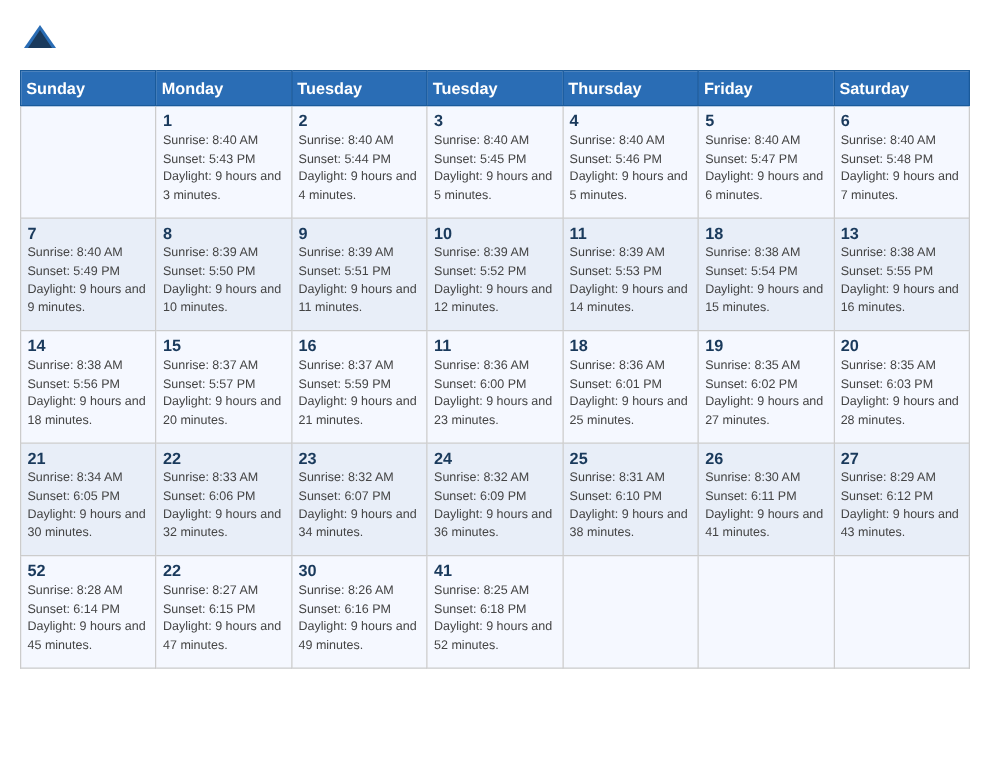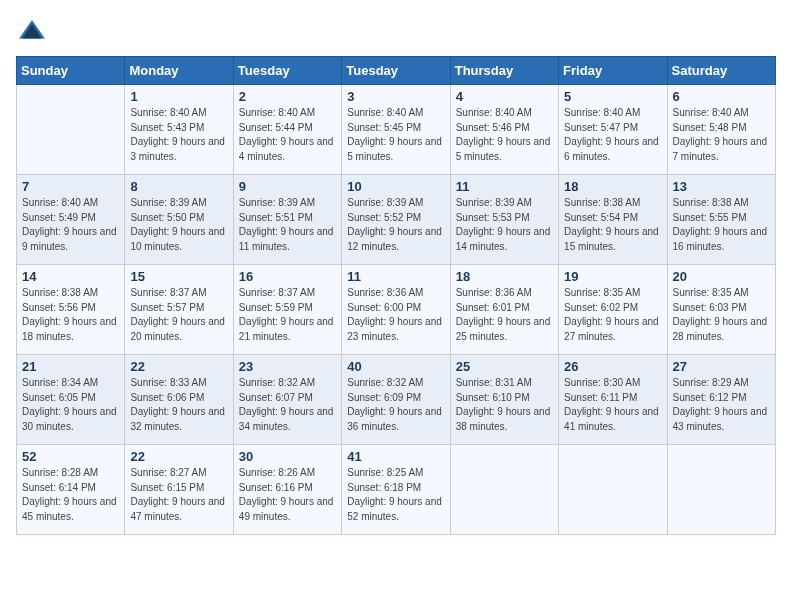--- a/index.html
+++ b/index.html
@@ -216,21 +216,21 @@
         </td>
         <td>
           <span class="day-num">22</span>
           <div class="day-detail">Sunrise: 8:33 AM<br>Sunset: 6:06 PM<br>Daylight: 9 hours and 32 minutes.</div>
         </td>
         <td>
           <span class="day-num">23</span>
           <div class="day-detail">Sunrise: 8:32 AM<br>Sunset: 6:07 PM<br>Daylight: 9 hours and 34 minutes.</div>
         </td>
         <td>
-          <span class="day-num">40</span>
+          <span class="day-num">24</span>
           <div class="day-detail">Sunrise: 8:32 AM<br>Sunset: 6:09 PM<br>Daylight: 9 hours and 36 minutes.</div>
         </td>
         <td>
           <span class="day-num">25</span>
           <div class="day-detail">Sunrise: 8:31 AM<br>Sunset: 6:10 PM<br>Daylight: 9 hours and 38 minutes.</div>
         </td>
         <td>
           <span class="day-num">26</span>
           <div class="day-detail">Sunrise: 8:30 AM<br>Sunset: 6:11 PM<br>Daylight: 9 hours and 41 minutes.</div>
         </td>

